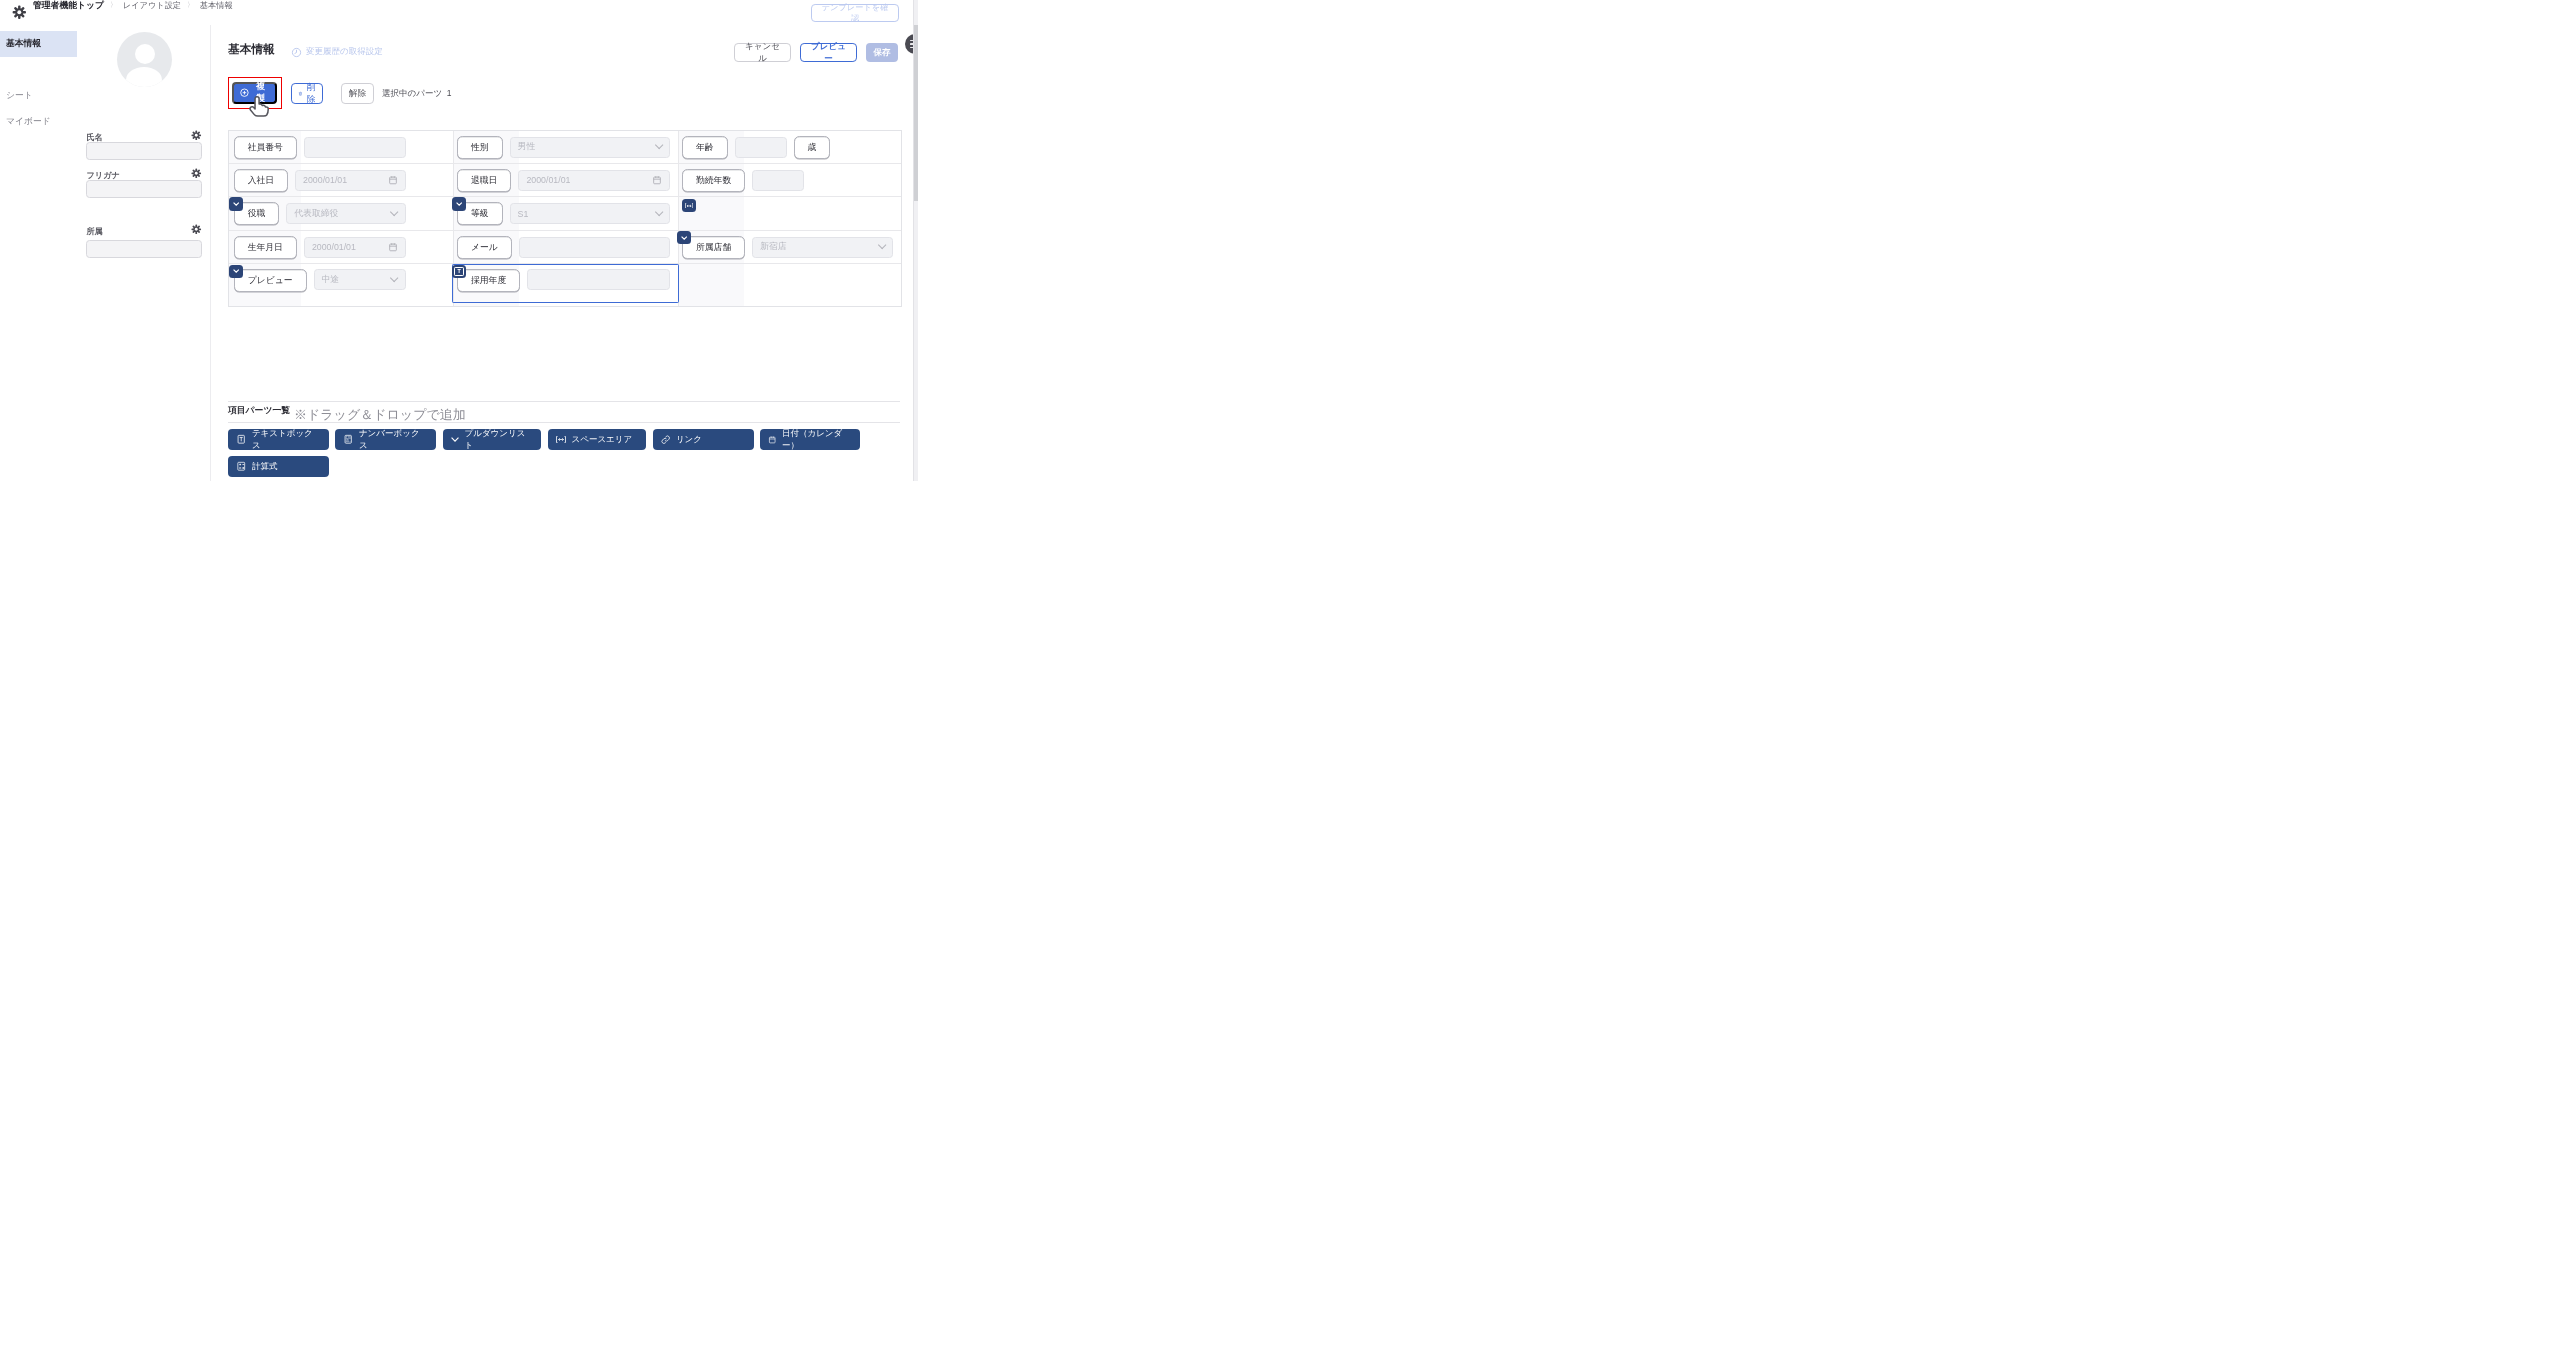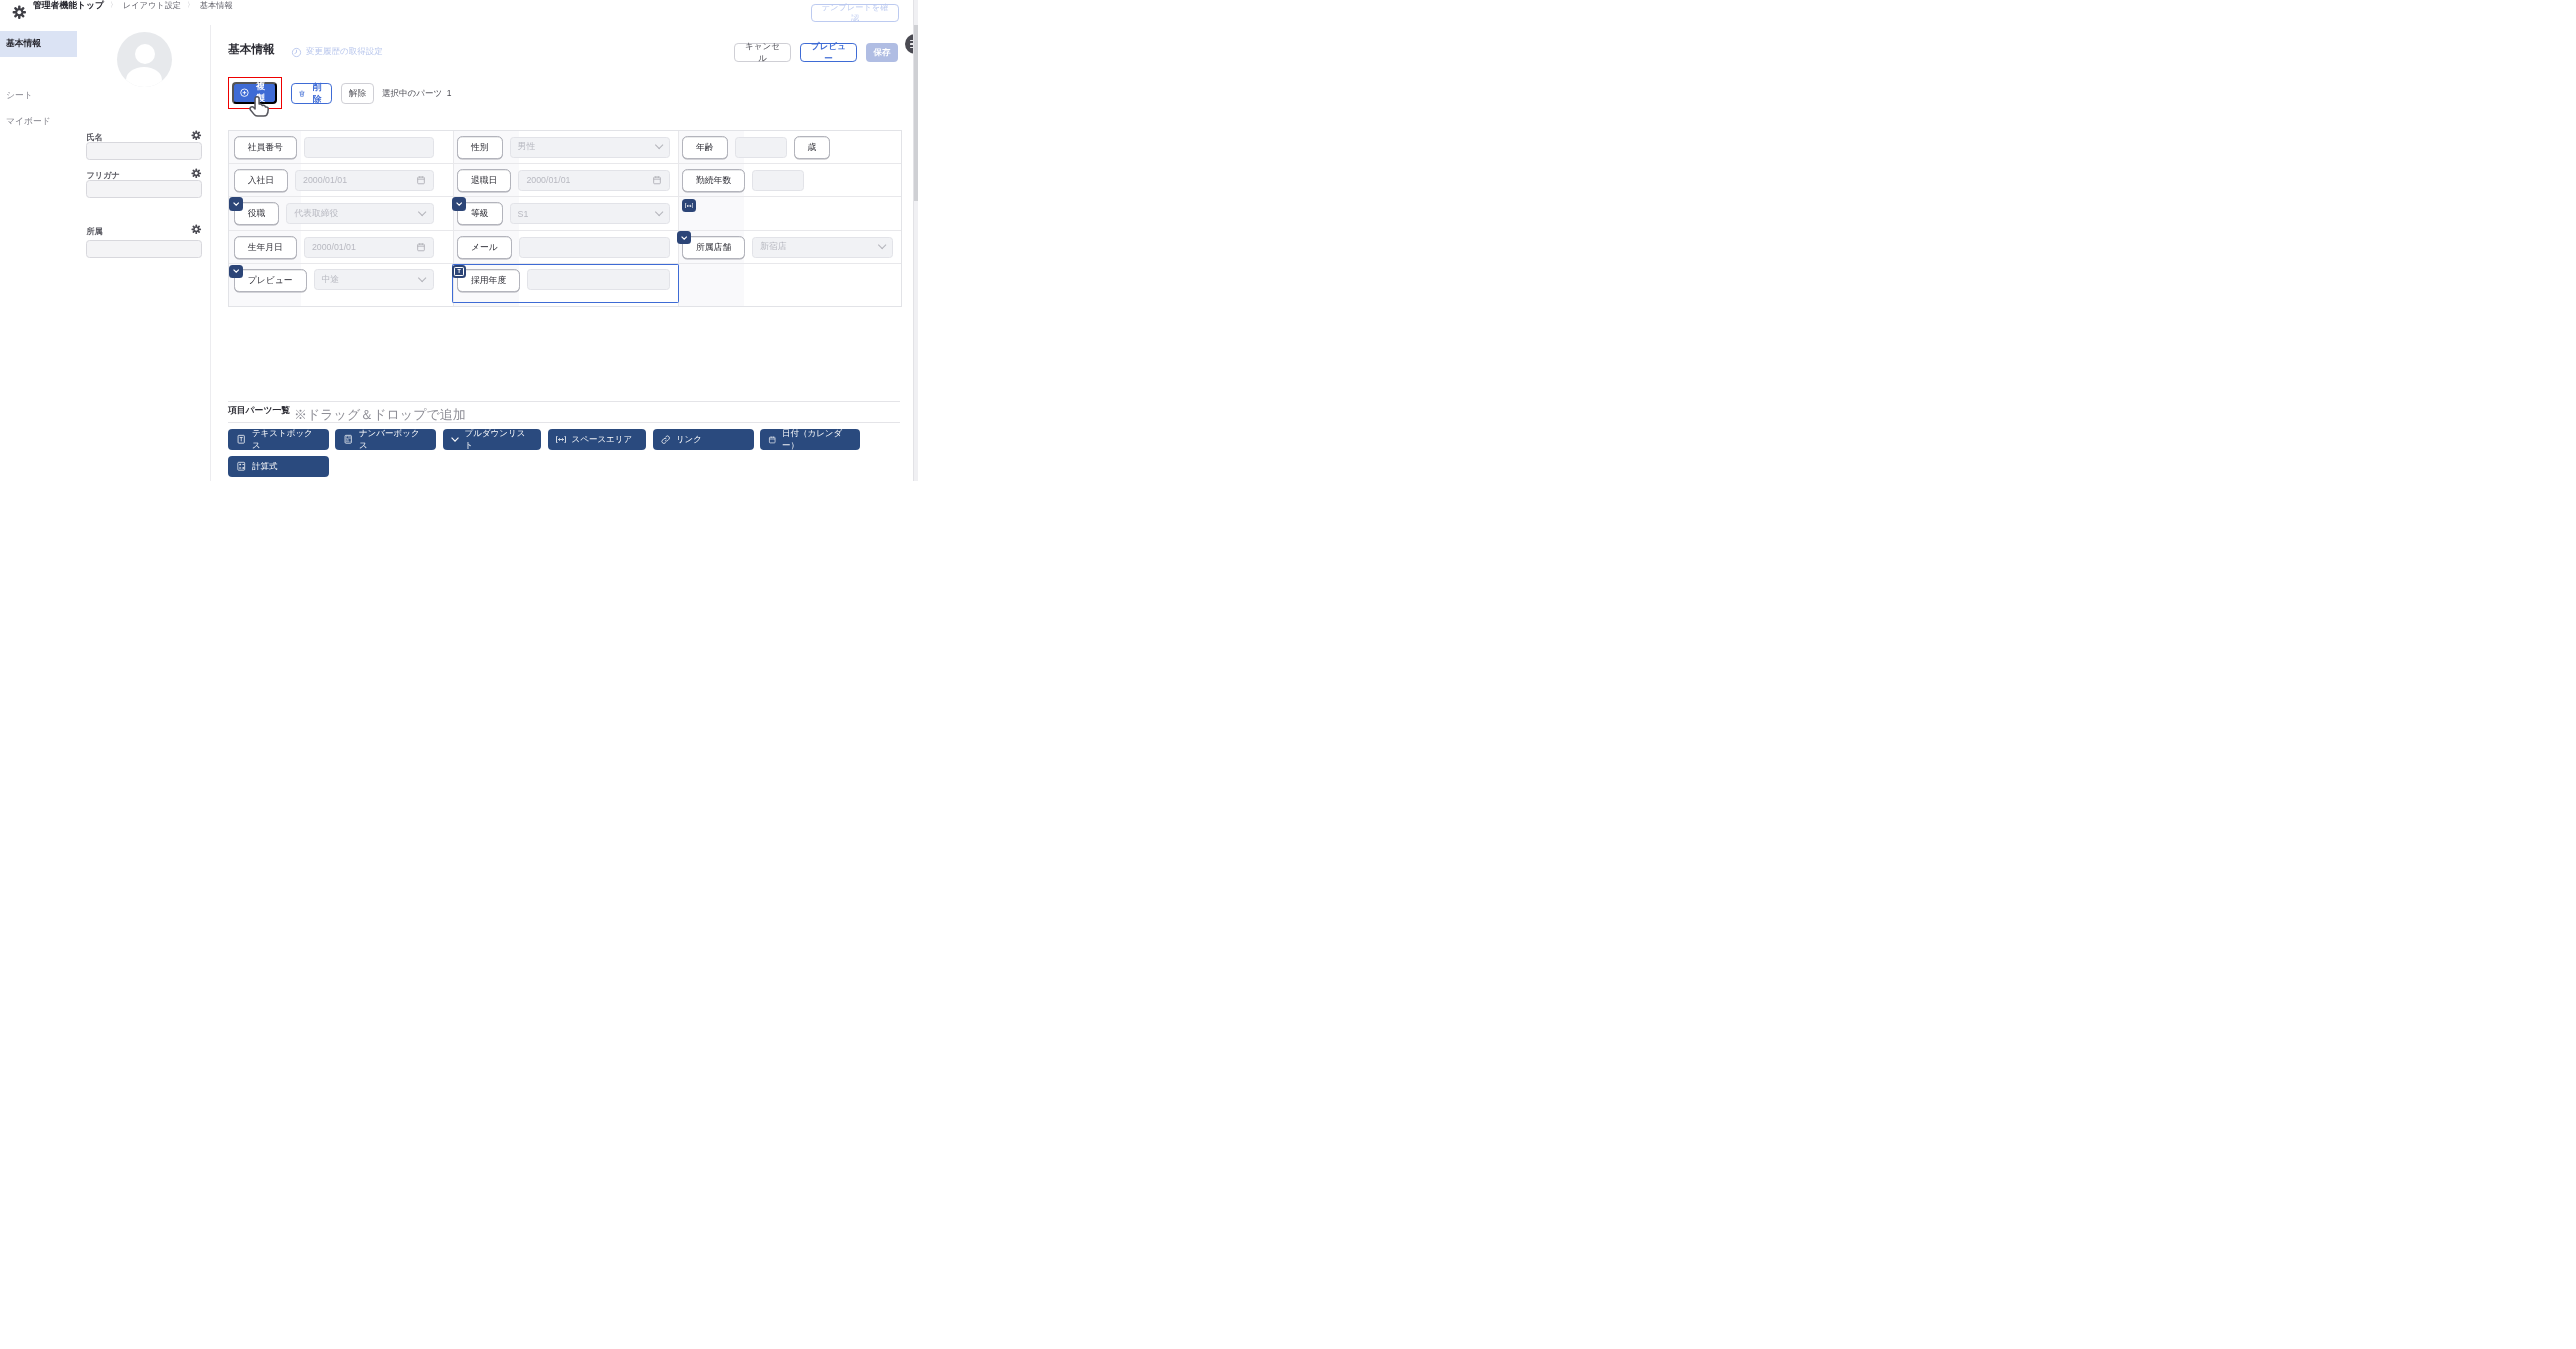--- a/index.html
+++ b/index.html
@@ -36,33 +36,33 @@
   .preview-btn{position:absolute;left:800px;top:43px;width:57px;height:19px;border:1.2px solid #3e6bd5;color:#3e6bd5;font-weight:bold;}
   .save-btn{position:absolute;left:866px;top:43px;width:32px;height:19px;background:#b0bde3;color:#fff;font-weight:bold;border:none;}
   .menu-circle{position:absolute;left:905px;top:34px;width:20px;height:20px;border-radius:50%;background:#4a4a52;
                display:flex;flex-direction:column;align-items:center;justify-content:center;gap:1.8px;}
   .menu-circle i{display:block;width:9.4px;height:1.8px;background:#e8e8ea;border-radius:0.6px;}
   
   .red-rect{position:absolute;left:228px;top:77px;width:54px;height:32px;border:1.8px solid #ee0000;box-sizing:border-box;z-index:4;}
   .dup-btn{position:absolute;left:232px;top:82px;width:45px;height:22px;background:#3e6bd5;border-radius:4.1px;color:#fff;
            font-size:8.8px;font-weight:bold;display:flex;align-items:center;justify-content:center;gap:3.5px;z-index:3;}
   .cursor-hand{position:absolute;left:248px;top:91px;width:27px;height:27px;z-index:6;}
-  .del-btn{position:absolute;left:291px;top:83px;width:41px;height:21px;border:1.2px solid #3e6bd5;color:#3e6bd5;
-           font-weight:bold;font-size:8.8px;gap:3.5px;}
+  .del-btn{position:absolute;left:291px;top:83px;width:32px;height:21px;border:1.2px solid #3e6bd5;color:#3e6bd5;
+           font-weight:normal;font-size:8.8px;gap:3.5px;}
   .rel-btn{position:absolute;left:341px;top:83px;width:33px;height:21px;border:0.6px solid #cfcfd5;color:#55555c;font-size:8.8px;}
   .sel-text{position:absolute;left:382px;top:88px;font-size:8.5px;color:#4a4a52;display:flex;gap:4.7px;}
   
   .grid{position:absolute;left:228px;top:130px;width:672px;height:175px;border:0.6px solid #e2e3e7;box-sizing:content-box;background:#fff;}
   .vline{position:absolute;top:0;bottom:0;width:0.6px;background:#e8e8eb;z-index:1;}
   .grow{position:absolute;left:0;width:100%;}
   .grow.bt{border-top:0.6px solid #e8e8eb;box-sizing:border-box;}
   .band{position:absolute;top:0;bottom:0;background:#f9f9fb;z-index:0;}
   .bandA{left:0;width:72px;} .bandB{left:224px;width:66px;} .bandC{left:449px;width:66px;}
   .cell{position:absolute;top:0;bottom:0;display:flex;align-items:center;gap:7px;z-index:2;}
-  .cA{left:4.7px;width:200px;} .cB{left:228px;width:213px;} .cC{left:453px;width:211px;}
+  .cA{left:4.7px;width:172px;} .cB{left:228px;width:213px;} .cC{left:453px;width:211px;}
   .r5 .cell{align-items:flex-start;padding-top:5.3px;box-sizing:border-box;}
   .chip{display:inline-block;height:21px;line-height:21px;padding:0 13px;background:#fff;border:0.6px solid #b3b4bc;
         border-radius:5.3px;font-size:8.8px;color:#2b2b33;white-space:nowrap;
         box-shadow:0 0.6px 0 rgba(110,111,120,.55), inset 0 0.6px 0 rgba(110,111,120,.3);}
   .chipwrap{position:relative;display:inline-block;}
   .badge{position:absolute;top:-4.7px;left:-4.7px;width:13.5px;height:13.5px;background:#2c4577;border-radius:3.5px;
          display:flex;align-items:center;justify-content:center;z-index:3;}
   .badge-free{position:relative;top:-1.2px;width:13.5px;height:13.5px;background:#2c4577;border-radius:3.5px;
          display:flex;align-items:center;justify-content:center;}
   .tglyph{display:flex;align-items:center;justify-content:center;width:7.6px;height:7.6px;border:0.9px solid #fff;

